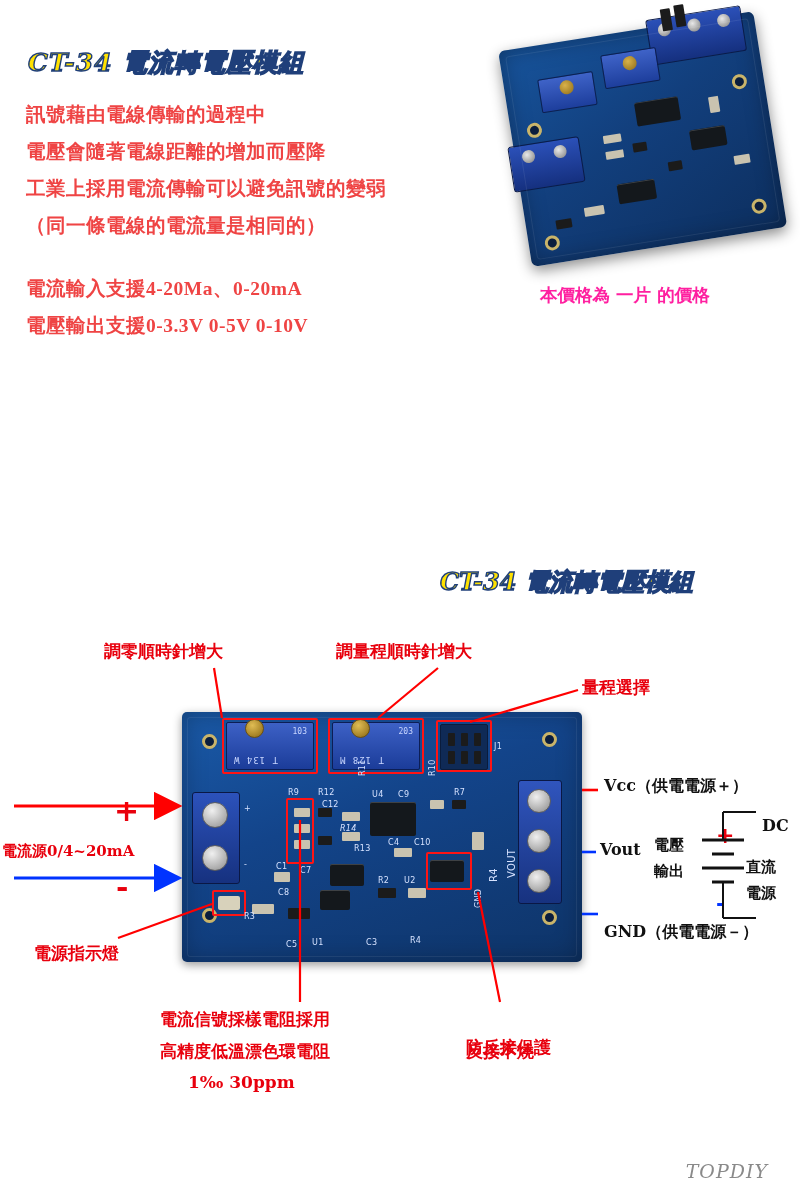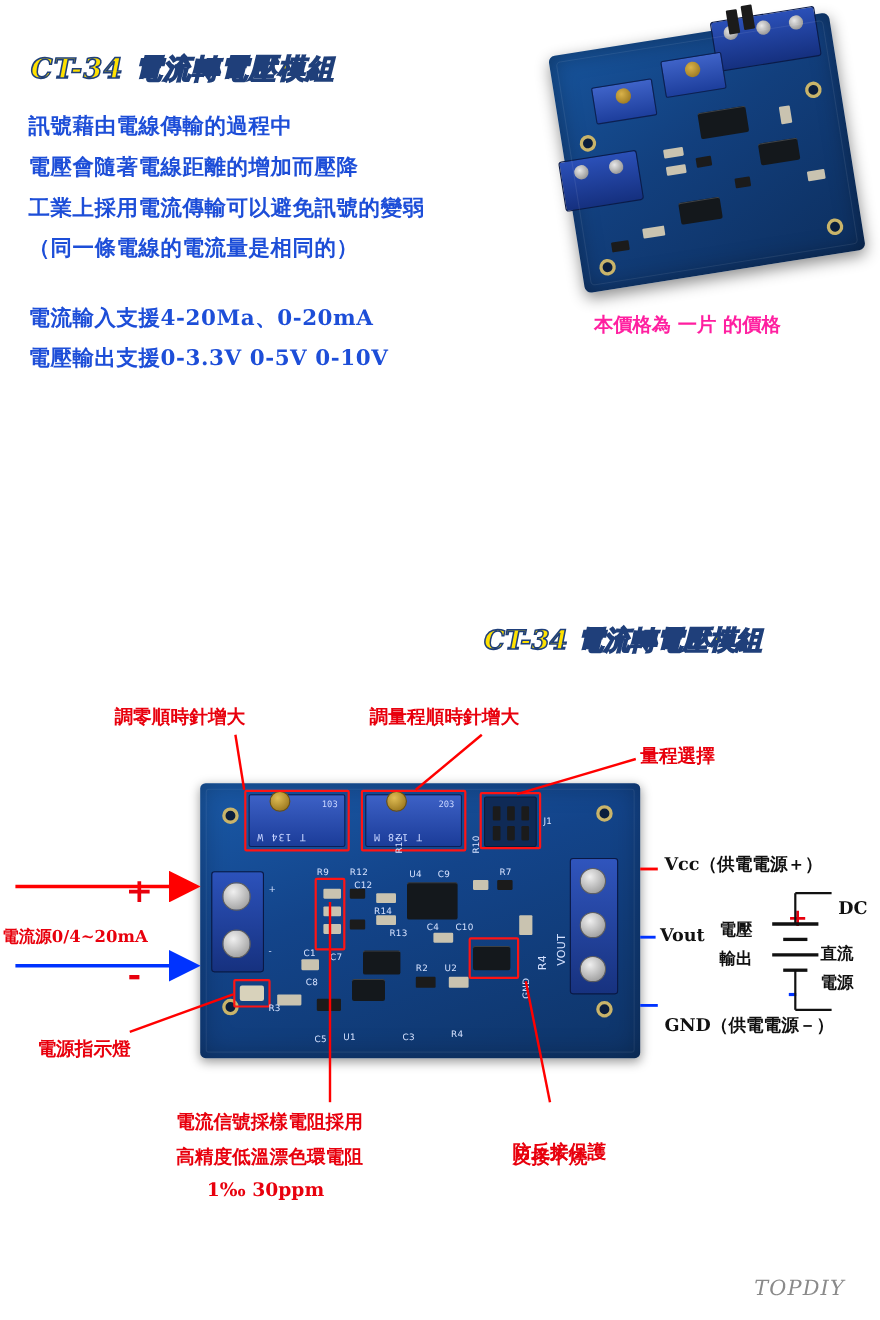--- a/index.html
+++ b/index.html
@@ -22,25 +22,25 @@
     letter-spacing: 1px;
     white-space: nowrap;
   }
   .desc {
     position: absolute; left: 26px; top: 96px;
     width: 470px;
     font-family: "DejaVu Serif", serif;
     font-weight: bold;
     font-size: 19.5px;
     line-height: 37px;
-    color: #1d4ed8;
+    color: #ef4444;
     letter-spacing: 0.5px;
   }
   .desc .blk { margin-bottom: 26px; }
-  .desc .blk:last-child { margin-bottom: 0; }
+  .desc .blk:last-child { margin-bottom: 0; font-family: Liberation Serif, serif; }
 
   .price-note {
     position: absolute; left: 540px; top: 283px;
     font-family: "DejaVu Serif", serif;
     font-weight: bold; font-size: 17.5px;
     color: #ff1fa0;
     white-space: nowrap;
   }
 
   
@@ -325,21 +325,21 @@
   <div class="redbox" style="left:104px;top:86px;width:28px;height:66px;"></div>
 
   <div class="redbox" style="left:244px;top:140px;width:46px;height:38px;"></div>
 
   <div class="silk" style="left:106px;top:76px;">R9</div>
   <div class="silk" style="left:136px;top:76px;">R12</div>
   <div class="silk" style="left:190px;top:78px;">U4</div>
   <div class="silk" style="left:216px;top:78px;">C9</div>
   <div class="silk" style="left:272px;top:76px;">R7</div>
   <div class="silk" style="left:140px;top:88px;">C12</div>
-  <div class="silk" style="left:158px;top:112px;">R14</div>
+  <div class="silk" style="left:158px;top:112px;font-style:italic;">R14</div>
   <div class="silk" style="left:172px;top:132px;">R13</div>
   <div class="silk" style="left:206px;top:126px;">C4</div>
   <div class="silk" style="left:232px;top:126px;">C10</div>
   <div class="silk" style="left:118px;top:154px;">C7</div>
   <div class="silk" style="left:94px;top:150px;">C1</div>
   <div class="silk" style="left:96px;top:176px;">C8</div>
   <div class="silk" style="left:196px;top:164px;">R2</div>
   <div class="silk" style="left:222px;top:164px;">U2</div>
   <div class="silk" style="left:62px;top:200px;">R3</div>
   <div class="silk" style="left:84px;top:228px;margin-left:20px;">C5</div>

